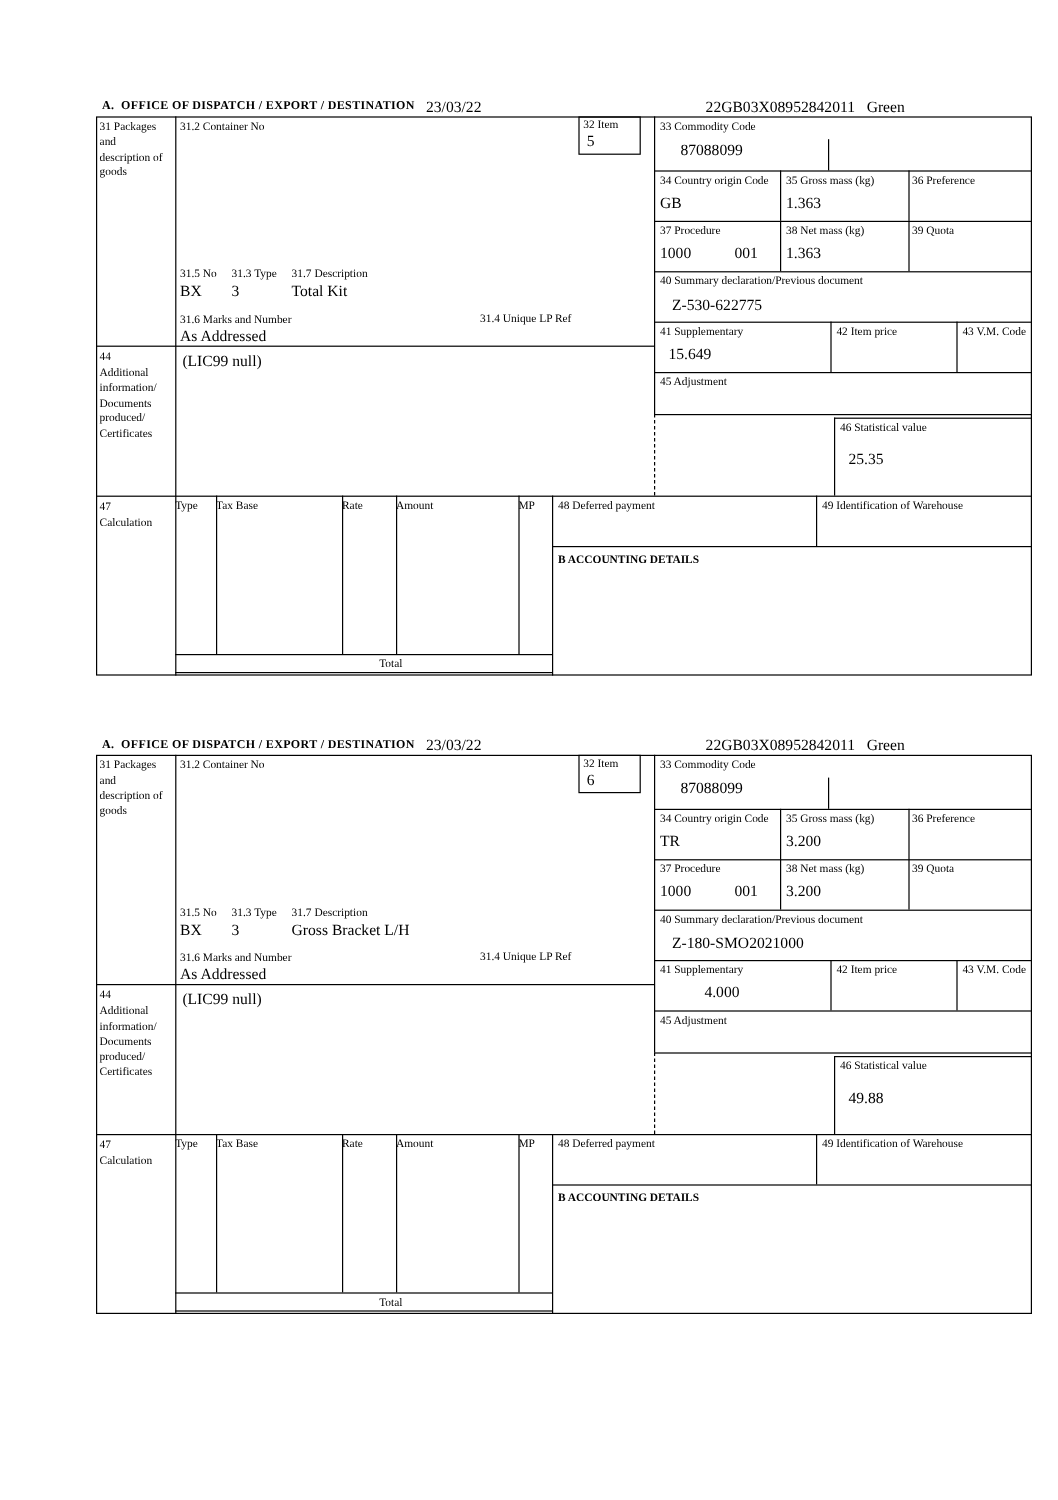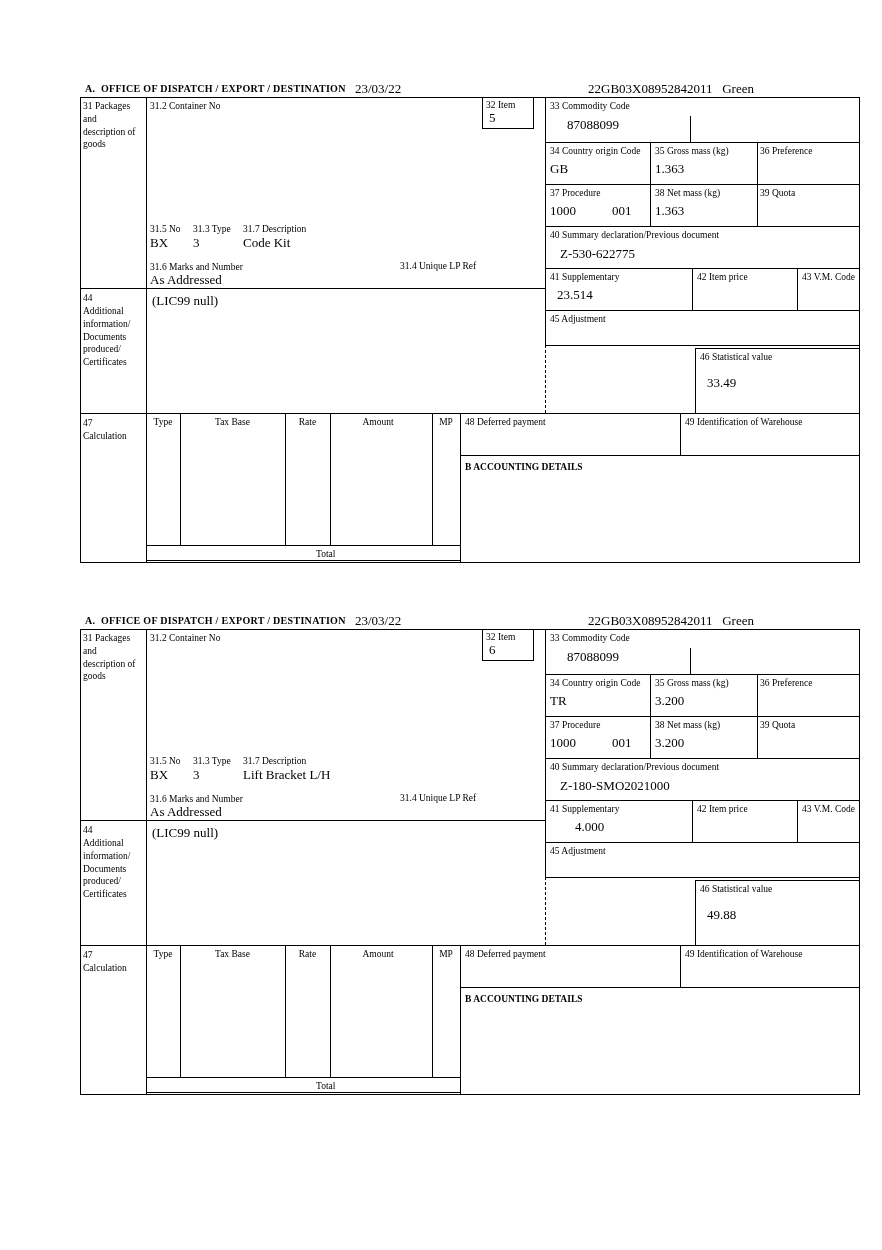--- a/index.html
+++ b/index.html
@@ -9,21 +9,21 @@
   .section { position:absolute; left:0; width:882px; height:500px; }
   .hdr-lbl { position:absolute; font-size:10px; font-weight:bold; letter-spacing:0.3px; white-space:pre; }
   .lbl { position:absolute; font-size:9.5px; line-height:1.35; white-space:nowrap; }
   .wrap { white-space:normal; }
   .val { position:absolute; font-size:13px; white-space:pre; }
   .hline { position:absolute; height:1px; background:#000; }
   .vline { position:absolute; width:1px; background:#000; }
   .vdash { position:absolute; width:0; border-left:1px dashed #000; }
   .outer, .box { position:absolute; border:1px solid #000; }
   .box46 { position:absolute; border-top:1px solid #000; border-left:1px solid #000; }
-  .ctr { text-align:center; }
+  .ctr { }
   .bold { font-weight:bold; }
 </style>
 </head>
 <body>
 
 <div id="page">
   <div id="form-root">
   <div class="section" style="top: 80px;">
 
     <div class="hdr-lbl" style="left:85px;top:3px">A.  OFFICE OF DISPATCH / EXPORT / DESTINATION</div>
@@ -68,36 +68,36 @@
     <div class="hline" style="left:545px;top:146px;width:315px"></div>
     <div class="lbl" style="left:550px;top:149px">40 Summary declaration/Previous document</div>
     <div class="val" style="left:560px;top:166px">Z-530-622775</div>
 
     <div class="hline" style="left:545px;top:188px;width:315px"></div>
     <div class="lbl" style="left:550px;top:191px">41 Supplementary</div>
     <div class="lbl" style="left:697px;top:191px">42 Item price</div>
     <div class="lbl" style="left:802px;top:191px">43 V.M. Code</div>
     <div class="vline" style="left:692px;top:188px;height:42px"></div>
     <div class="vline" style="left:797px;top:188px;height:42px"></div>
-    <div class="val" style="left:557px;top:207px">23.514</div>
+    <div class="val" style="left:557px;top:207px">15.649</div>
 
     <div class="hline" style="left:545px;top:230px;width:315px"></div>
     <div class="lbl" style="left:550px;top:233px">45 Adjustment</div>
     <div class="hline" style="left:545px;top:265px;width:315px"></div>
 
     <div class="box46" style="left:695px;top:268px;width:165px;height:65px"></div>
     <div class="lbl" style="left:700px;top:271px">46 Statistical value</div>
-    <div class="val" style="left:707px;top:295px">33.49</div>
+    <div class="val" style="left:707px;top:295px">25.35</div>
 
     <div class="lbl" style="left:150px;top:143px">31.5 No</div>
     <div class="lbl" style="left:193px;top:143px">31.3 Type</div>
     <div class="lbl" style="left:243px;top:143px">31.7 Description</div>
     <div class="val" style="left:150px;top:155px">BX</div>
     <div class="val" style="left:193px;top:155px">3</div>
-    <div class="val" style="left:243px;top:155px">Code Kit</div>
+    <div class="val" style="left:243px;top:155px">Total Kit</div>
 
     <div class="lbl" style="left:150px;top:181px">31.6 Marks and Number</div>
     <div class="lbl" style="left:400px;top:180px">31.4 Unique LP Ref</div>
     <div class="val" style="left:150px;top:192px">As Addressed</div>
 
     <div class="hline" style="left:80px;top:208px;width:465px"></div>
     <div class="lbl" style="left:83px;top:212px">44</div>
     <div class="lbl wrap" style="left:83px;top:225px;width:56px">Additional information/ Documents produced/ Certificates</div>
     <div class="val" style="left:152px;top:213px">(LIC99 null)</div>
 
@@ -168,36 +168,36 @@
     <div class="hline" style="left:545px;top:146px;width:315px"></div>
     <div class="lbl" style="left:550px;top:149px">40 Summary declaration/Previous document</div>
     <div class="val" style="left:560px;top:166px">Z-180-SMO2021000</div>
 
     <div class="hline" style="left:545px;top:188px;width:315px"></div>
     <div class="lbl" style="left:550px;top:191px">41 Supplementary</div>
     <div class="lbl" style="left:697px;top:191px">42 Item price</div>
     <div class="lbl" style="left:802px;top:191px">43 V.M. Code</div>
     <div class="vline" style="left:692px;top:188px;height:42px"></div>
     <div class="vline" style="left:797px;top:188px;height:42px"></div>
-    <div class="val" style="left:575px;top:207px">4.000</div>
+    <div class="val" style="left:587px;top:207px">4.000</div>
 
     <div class="hline" style="left:545px;top:230px;width:315px"></div>
     <div class="lbl" style="left:550px;top:233px">45 Adjustment</div>
     <div class="hline" style="left:545px;top:265px;width:315px"></div>
 
     <div class="box46" style="left:695px;top:268px;width:165px;height:65px"></div>
     <div class="lbl" style="left:700px;top:271px">46 Statistical value</div>
     <div class="val" style="left:707px;top:295px">49.88</div>
 
     <div class="lbl" style="left:150px;top:143px">31.5 No</div>
     <div class="lbl" style="left:193px;top:143px">31.3 Type</div>
     <div class="lbl" style="left:243px;top:143px">31.7 Description</div>
     <div class="val" style="left:150px;top:155px">BX</div>
     <div class="val" style="left:193px;top:155px">3</div>
-    <div class="val" style="left:243px;top:155px">Lift Bracket L/H</div>
+    <div class="val" style="left:243px;top:155px">Gross Bracket L/H</div>
 
     <div class="lbl" style="left:150px;top:181px">31.6 Marks and Number</div>
     <div class="lbl" style="left:400px;top:180px">31.4 Unique LP Ref</div>
     <div class="val" style="left:150px;top:192px">As Addressed</div>
 
     <div class="hline" style="left:80px;top:208px;width:465px"></div>
     <div class="lbl" style="left:83px;top:212px">44</div>
     <div class="lbl wrap" style="left:83px;top:225px;width:56px">Additional information/ Documents produced/ Certificates</div>
     <div class="val" style="left:152px;top:213px">(LIC99 null)</div>
 

